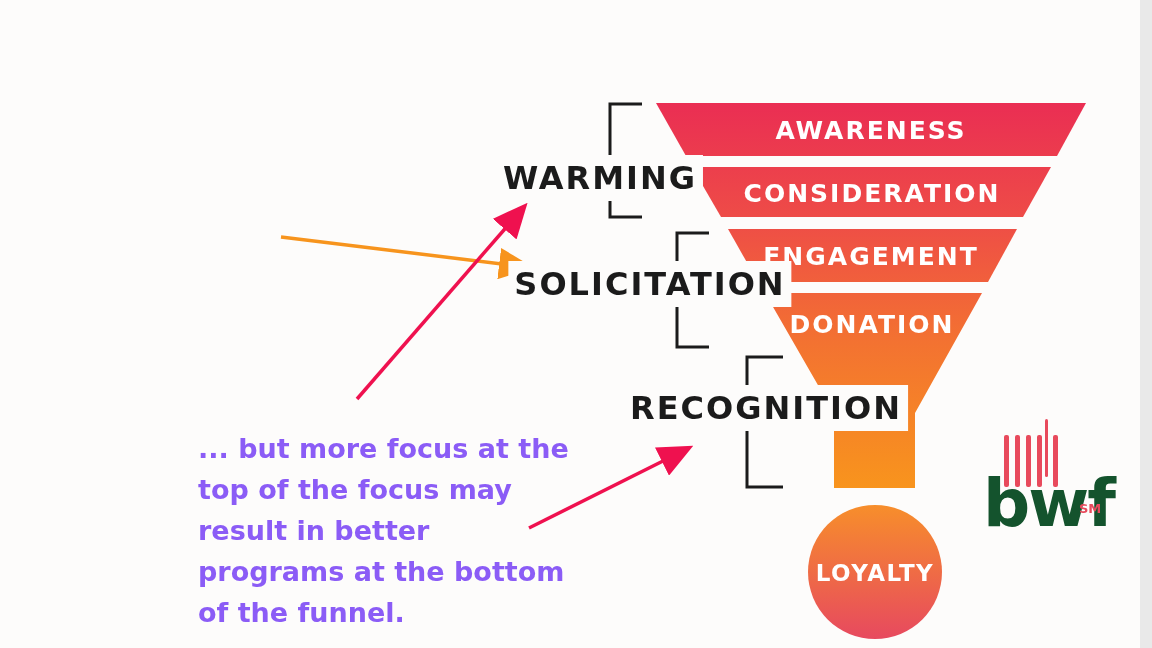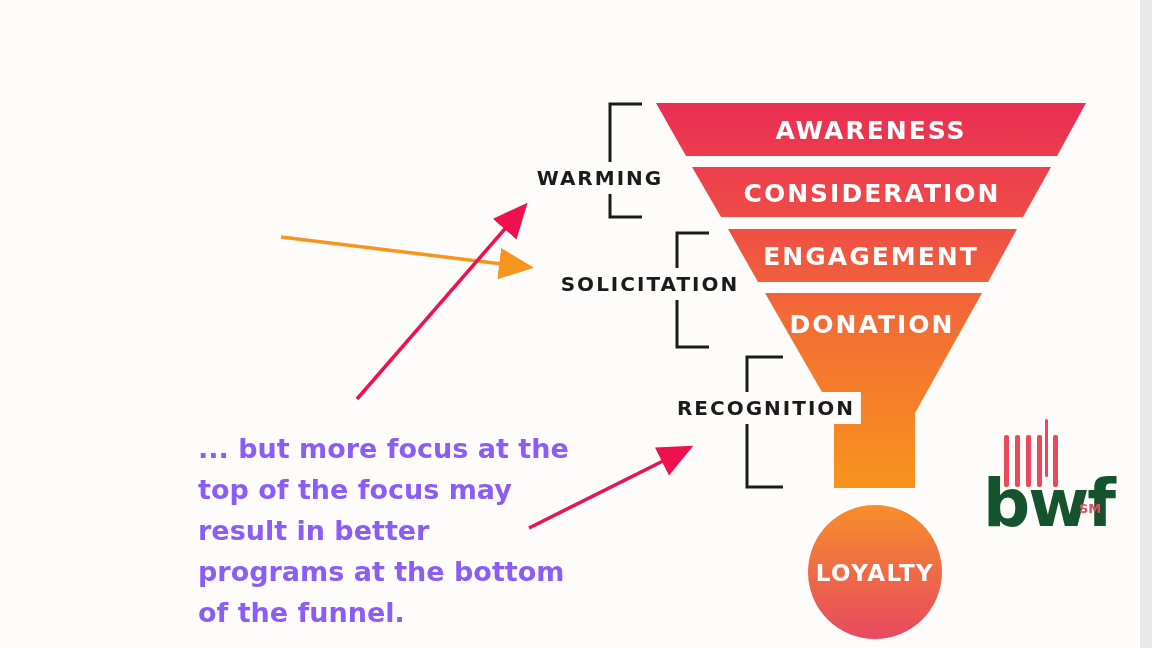--- a/index.html
+++ b/index.html
@@ -23,21 +23,21 @@
     letter-spacing:2px;
     fill:#ffffff;
   }
   .loyalty-label{font-size:23px;letter-spacing:1.5px;}
 
   
   .phase-label{
     position:absolute;
     background:#fdfcfb;
     color:#1b1b1b;
-    font-size:20px;
+    font-size:32px;
     font-weight:600;
     letter-spacing:2px;
     padding:4px 6px;
     white-space:nowrap;
     transform:translate(-50%,-50%);
     text-align:right;
   }
 
   
   .note{position:absolute;font-weight:bold;font-size:27px;line-height:41px;white-space:nowrap;}

